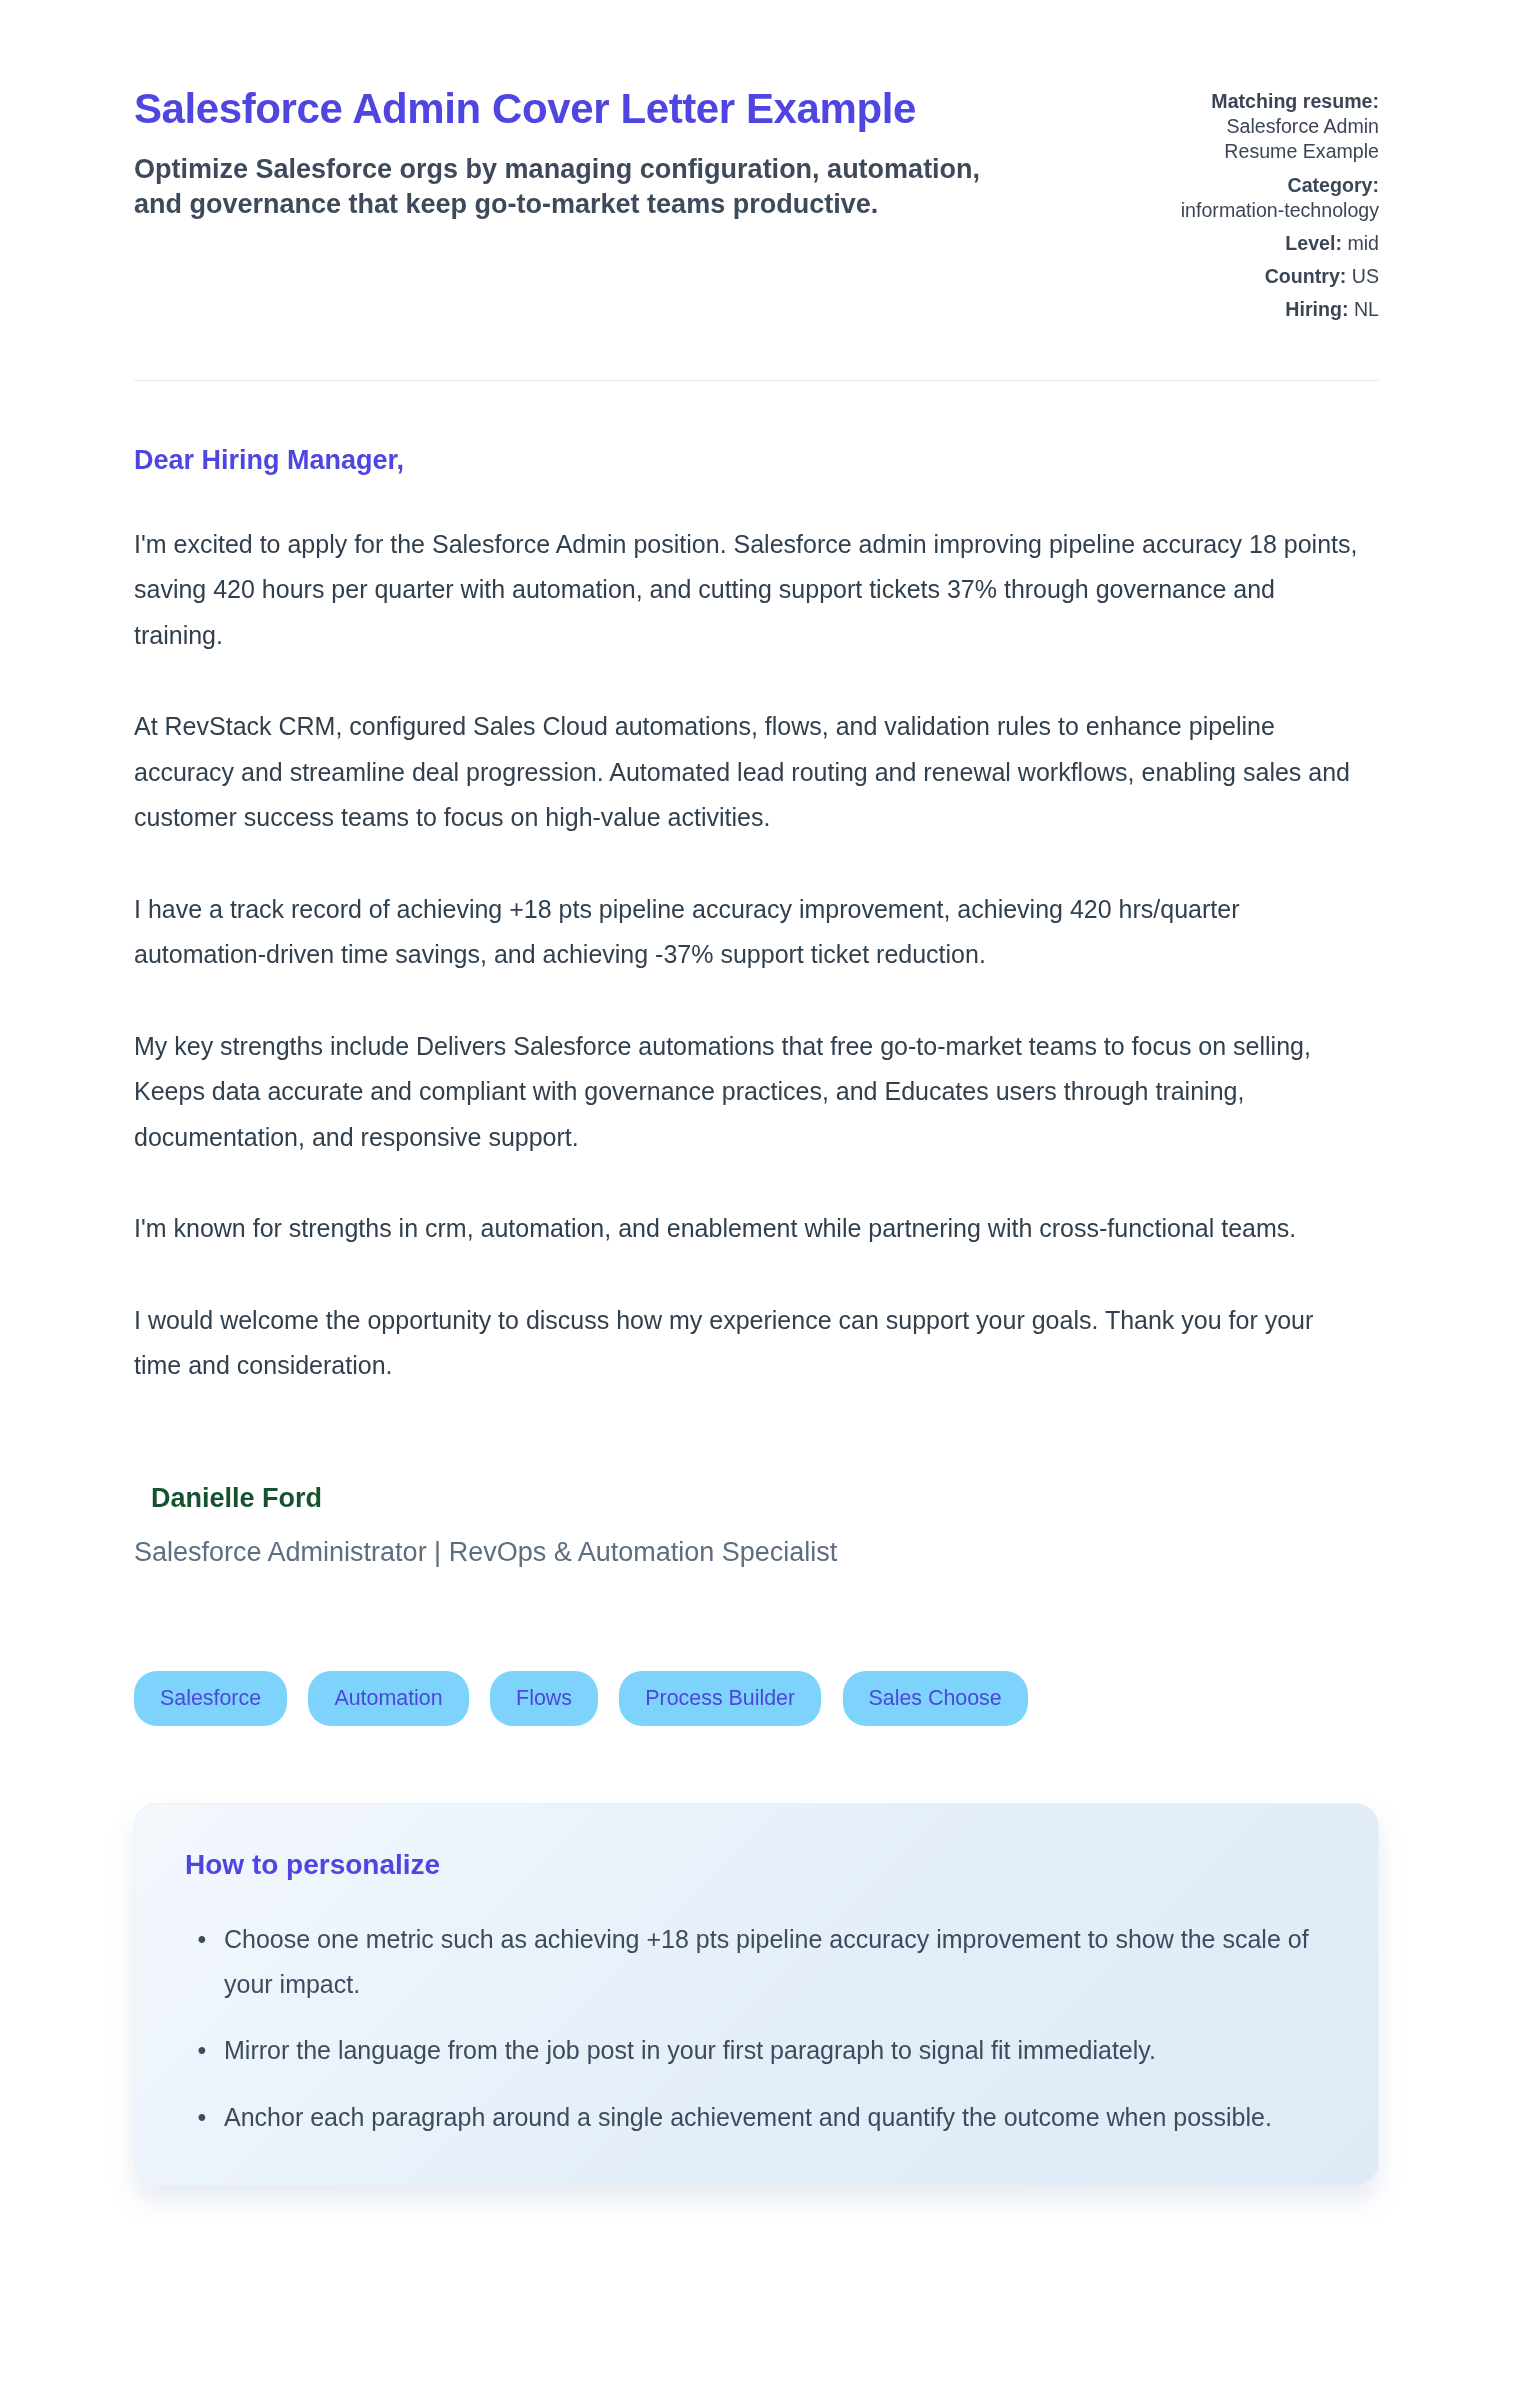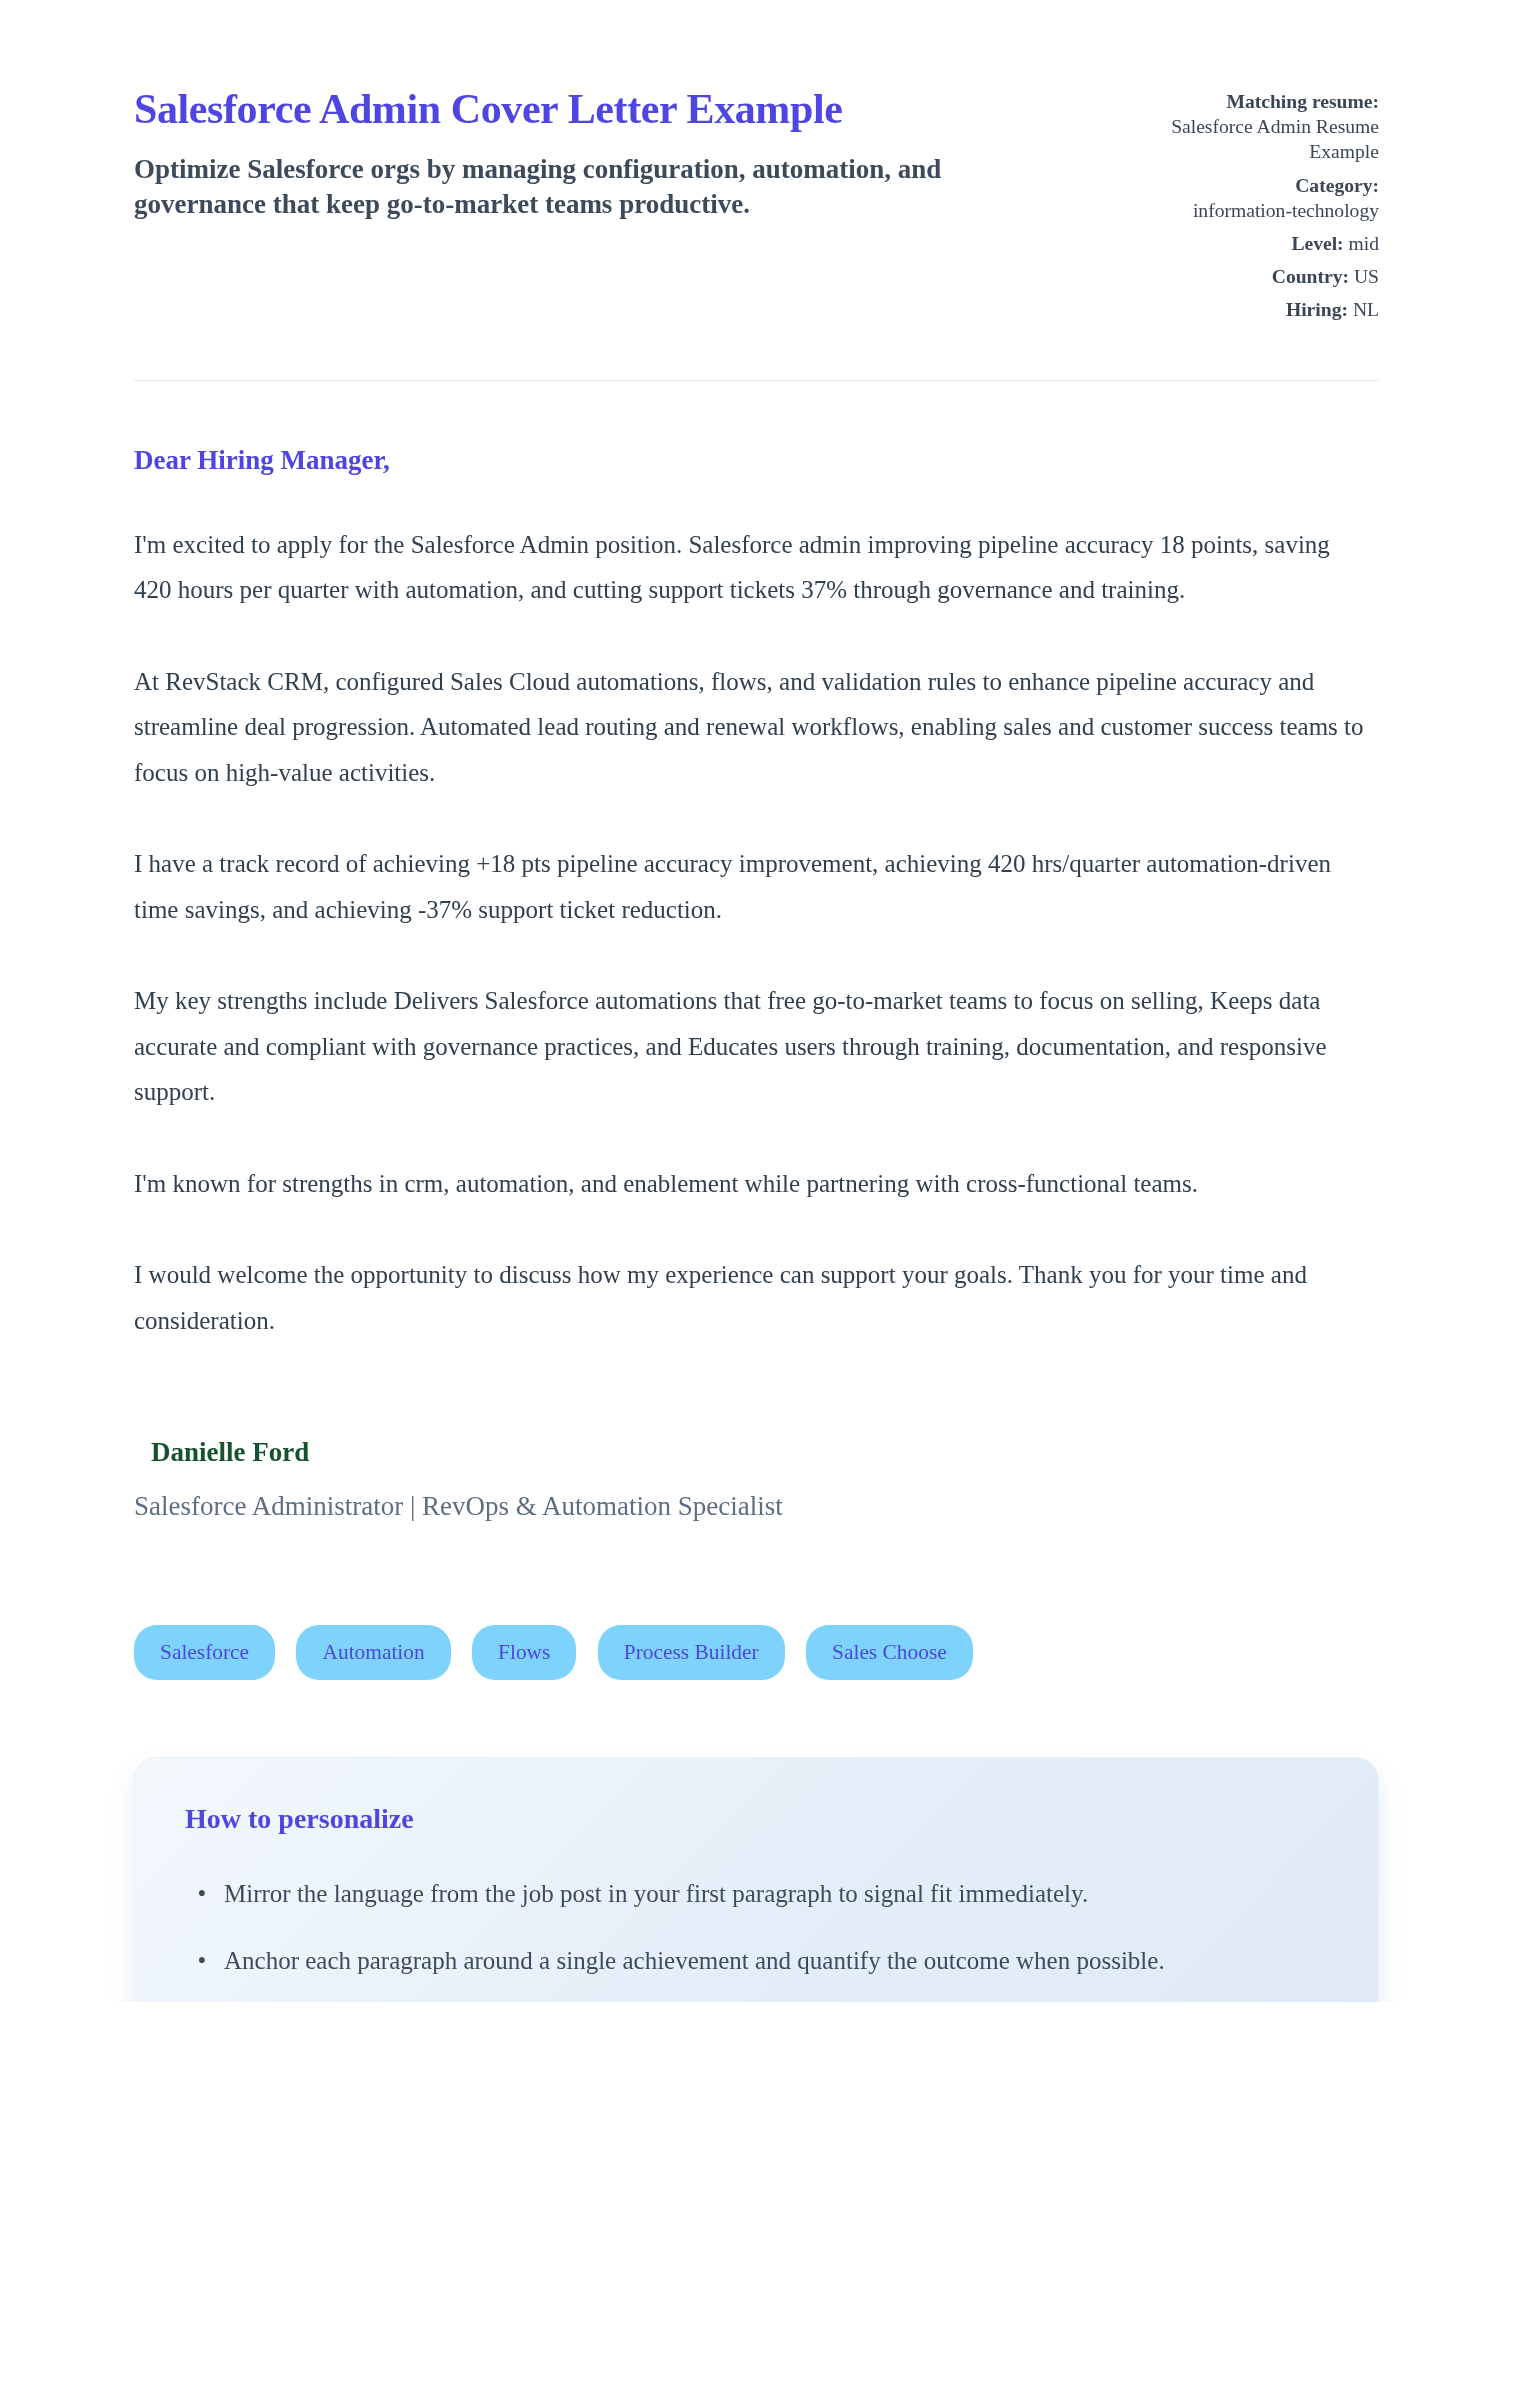--- a/index.html
+++ b/index.html
@@ -1,22 +1,22 @@
 <!DOCTYPE html>
 <html style="font-size:14.2px"><head>
 <meta charset="utf-8">
 <style>
   * { box-sizing: border-box; }
   html, body { margin: 0; padding: 0; background: #ffffff; }
   .page {
     width: 1513px;
-    height: 2002px;
+    height: 2401px;
     overflow: hidden;
     padding: 84px 134px 0;
-    font-family: Liberation Serif, serif;
+    font-family: Liberation Sans, sans-serif;
     background: #ffffff;
   }
 
   
   .header { display: flex; justify-content: space-between; align-items: flex-start; }
   .header-left { max-width: 877px; }
   .title {
     margin: 0;
     font-size: 42px;
     line-height: 1.2;
@@ -146,19 +146,20 @@
     <span class="tag">Salesforce</span>
     <span class="tag">Automation</span>
     <span class="tag">Flows</span>
     <span class="tag">Process Builder</span>
     <span class="tag">Sales Choose</span>
   </div>
 
   <section class="tip-card">
     <h2 class="tip-heading">How to personalize</h2>
     <ul class="tip-list">
+      <li>Choose one metric such as achieving +18 pts pipeline accuracy improvement to show the scale of your impact.</li>
       <li>Mirror the language from the job post in your first paragraph to signal fit immediately.</li>
       <li>Anchor each paragraph around a single achievement and quantify the outcome when possible.</li>
     </ul>
   </section>
 
 </div>
 
 
 </body></html>

